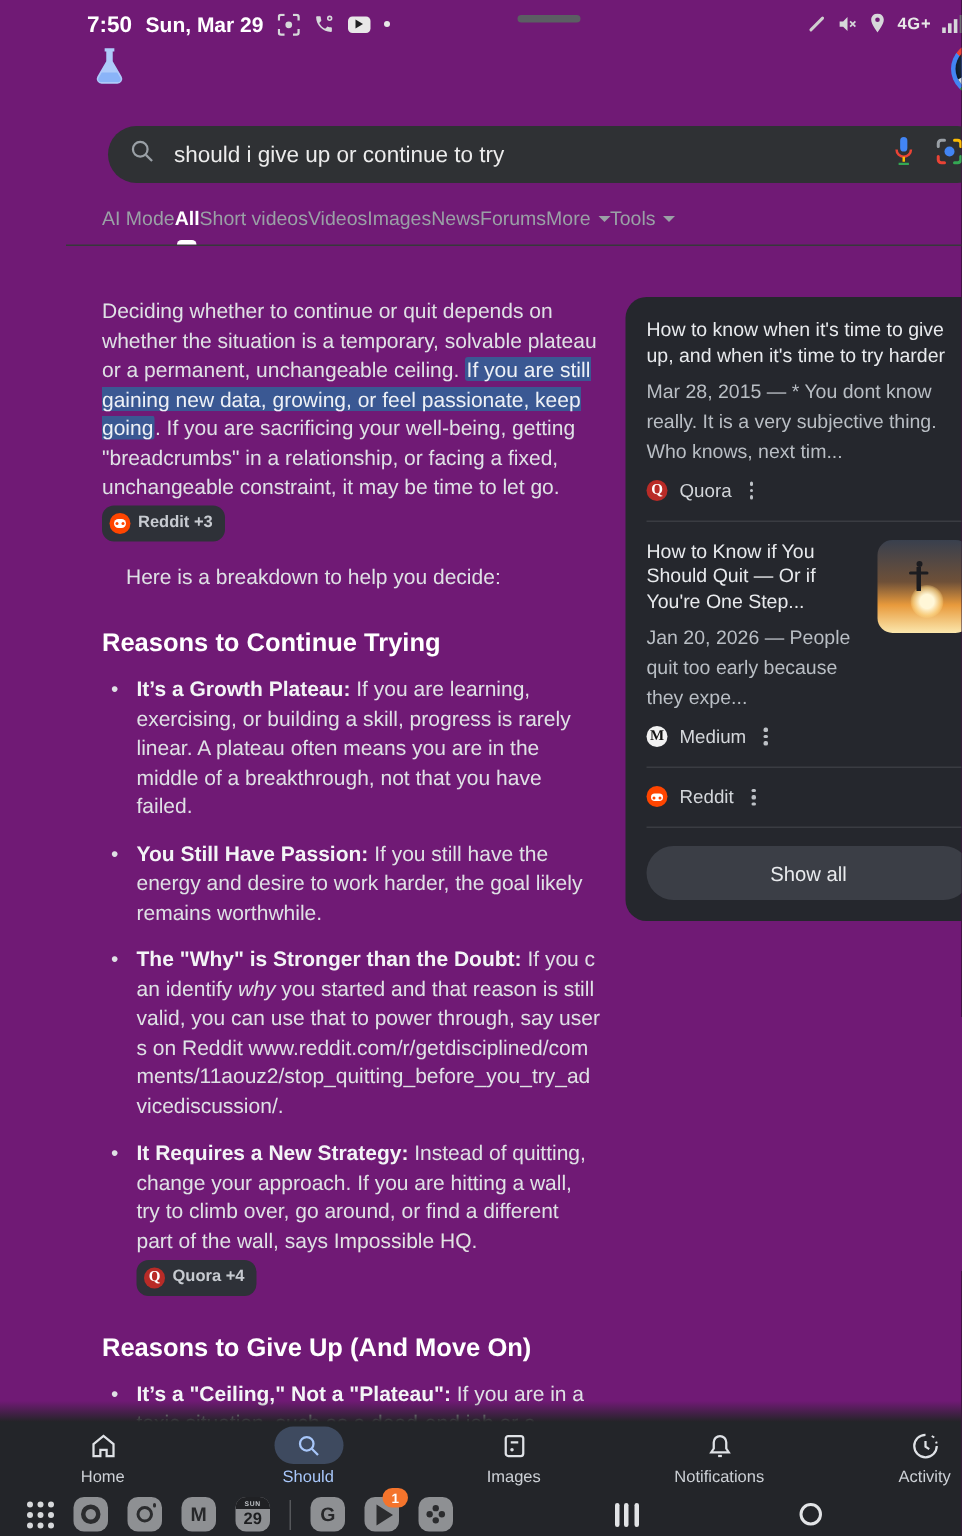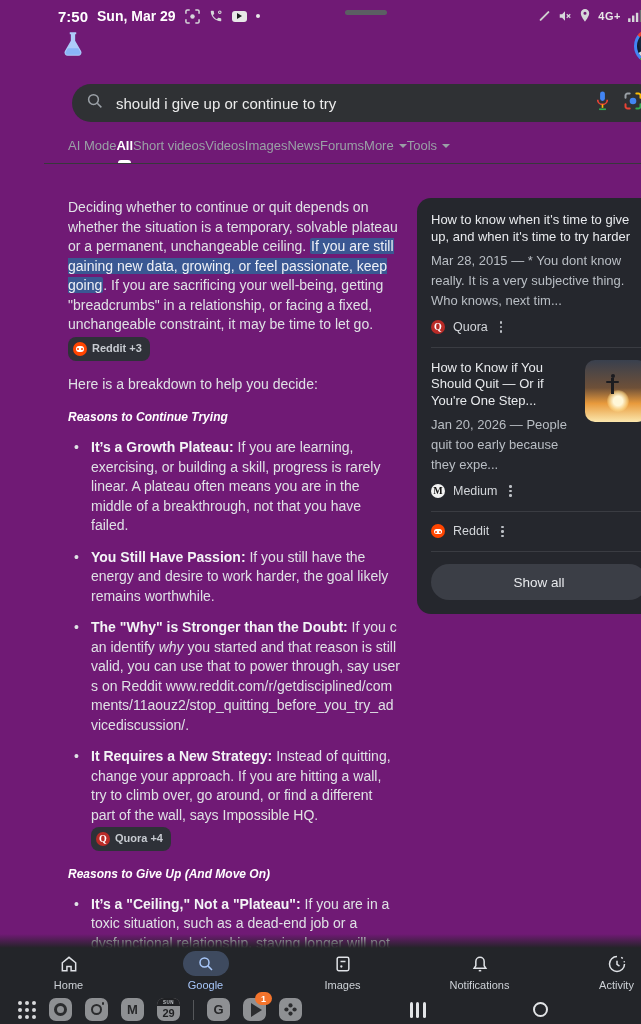--- a/index.html
+++ b/index.html
@@ -50,22 +50,22 @@
   .leftcol{width:332px;font-size:14px;line-height:19.5px;color:#dfe1e5;}
   .hl{background:#3a5893;color:#eef1f6;border-radius:2px;padding:0 1px;}
   .chip{display:inline-flex;align-items:center;gap:5px;background:#2e3138;border-radius:8px;padding:2px 8px 2px 5px;font-size:11px;font-weight:bold;color:#c7cbd1;vertical-align:-3px;}
   .src-ico{width:14px;height:14px;border-radius:50%;display:inline-flex;align-items:center;justify-content:center;flex:none;}
   .reddit-ico{background:#ff4500;position:relative;}
   .reddit-ico::before{content:"";width:8px;height:5.5px;background:#fff;border-radius:3px;}
   .reddit-ico::after{content:"";position:absolute;width:2px;height:2px;left:4px;top:6.5px;border-radius:50%;background:#ff4500;box-shadow:4px 0 0 #ff4500;}
   .quora-ico{background:#b92b27;color:#fff;font-size:10px;font-weight:bold;font-family:"Liberation Serif",serif;}
   .medium-ico{background:#f2f2f2;color:#111;font-size:10px;font-weight:bold;font-family:"Liberation Serif",serif;}
   .para{margin:0 0 14px;}
-  .breakdown{margin:0 0 4px;}
-  .h2{font-size:12px;line-height:22px;font-weight:bold;color:#fff;margin:12px 0 10px;font-style:italic;}
+  .breakdown{margin:0 16px 4px;}
+  .h2{font-size:17px;line-height:22px;font-weight:bold;color:#fff;margin:24px 0 10px;}
   ul.blist{list-style:none;margin:0;padding:0 0 0 6px;}
   ul.blist li{position:relative;padding-left:17px;margin-bottom:12px;}
   ul.blist li::before{content:"•";position:absolute;left:0;top:0;color:#dfe1e5;}
   .lead{font-weight:bold;color:#f3f4f6;}
   .wrapall{word-break:break-all;}
   .link{color:#e3e3e3;}
 
   
   .rightcol{width:244px;flex:none;}
   .panel{background:#25272d;border-radius:14px;padding:14px;box-sizing:border-box;}
@@ -352,21 +352,21 @@
           </span>
         <span class="nav-label">Home</span>
       </div>
       <div class="nav-item active">
         <span class="nav-icon-wrap">
             <svg width="18" height="18" viewBox="0 0 24 24">
               <circle cx="10" cy="10" r="6" fill="none" stroke="#a8c7fa" stroke-width="2"></circle>
               <path d="M14.5 14.5 20 20" stroke="#a8c7fa" stroke-width="2"></path>
             </svg>
           </span>
-        <span class="nav-label">Google</span>
+        <span class="nav-label">Should</span>
       </div>
       <div class="nav-item">
         <span class="nav-icon-wrap">
             <svg width="20" height="20" viewBox="0 0 24 24">
               <rect x="5" y="4" width="14" height="16" rx="2" fill="none" stroke="#dfe2e6" stroke-width="1.8"></rect>
               <circle cx="10" cy="15" r="1.4" fill="#dfe2e6"></circle>
               <path d="M9 9h6" stroke="#dfe2e6" stroke-width="1.8"></path>
             </svg>
           </span>
         <span class="nav-label">Images</span>

